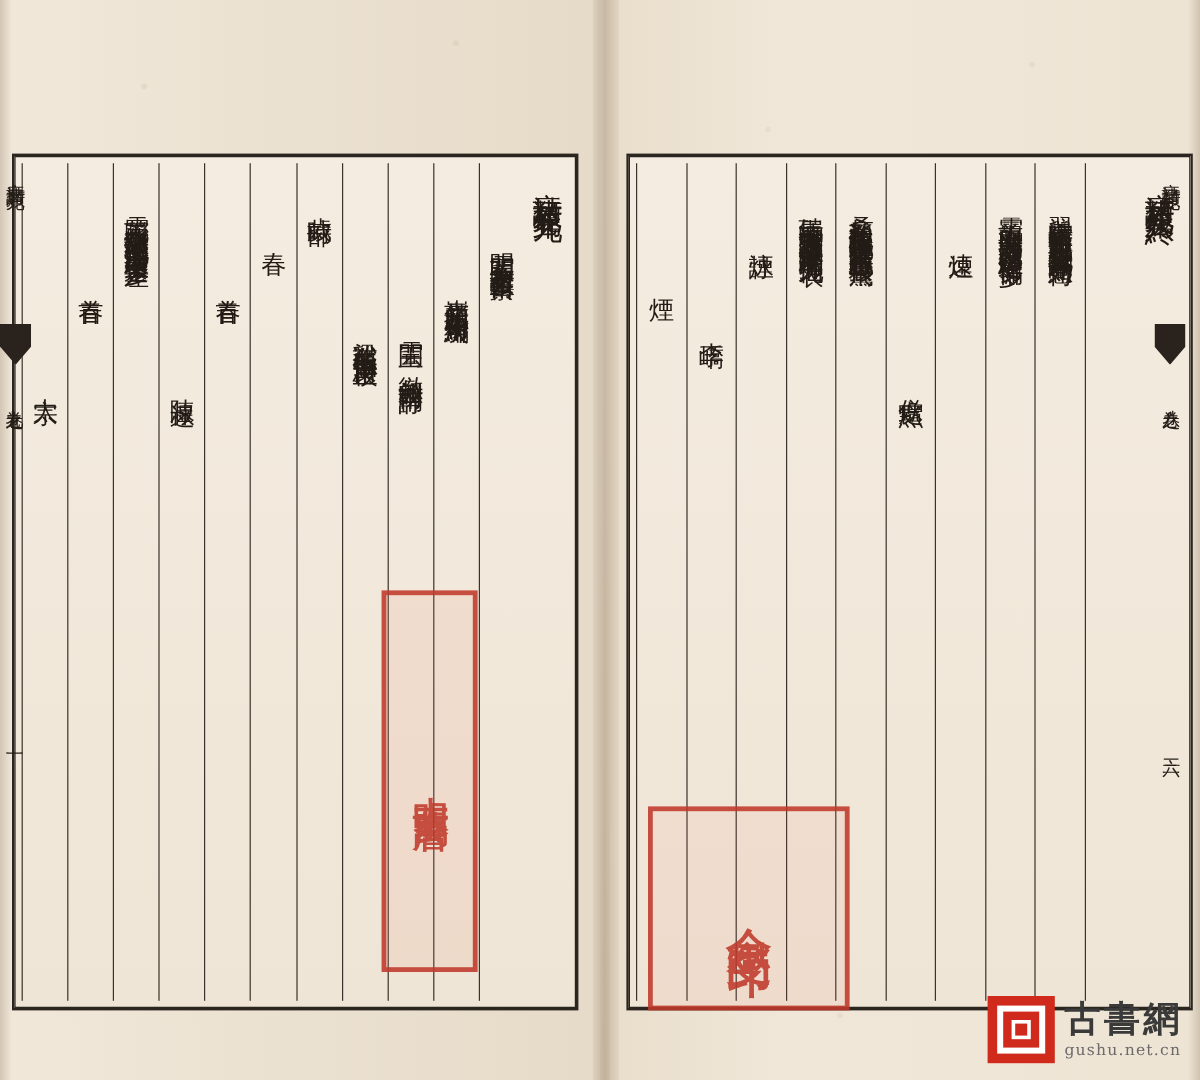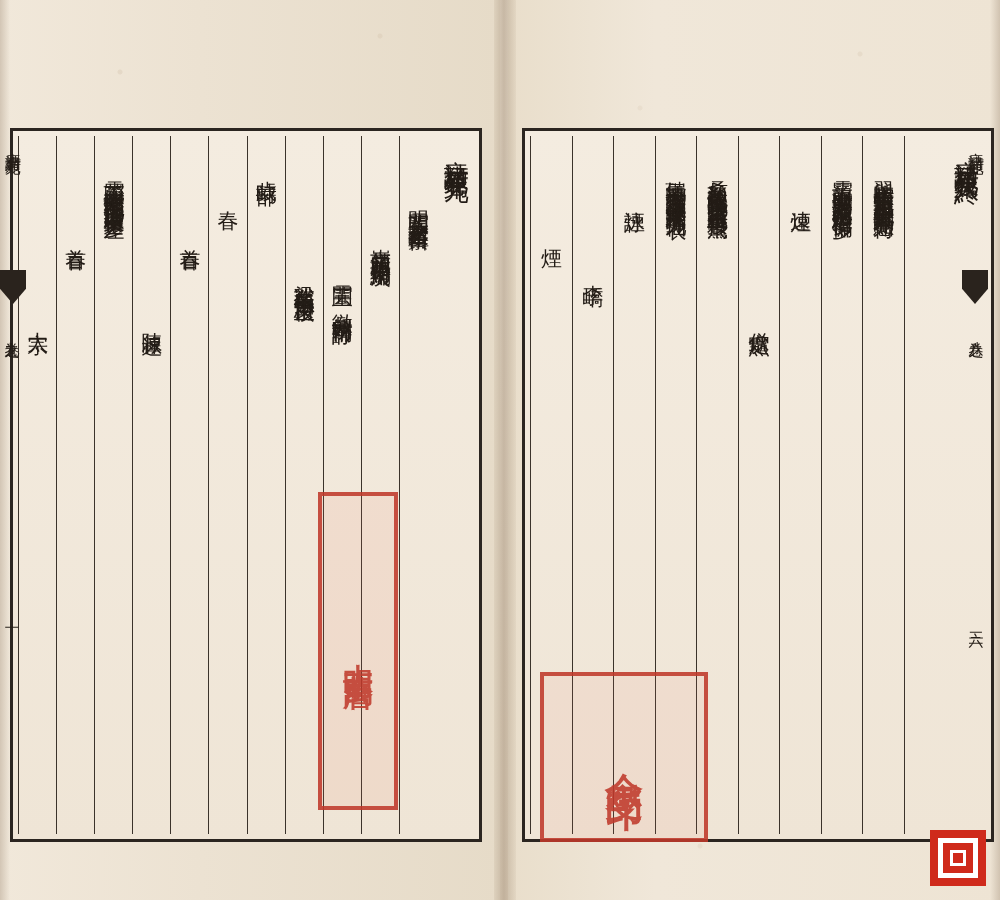--- a/index.html
+++ b/index.html
@@ -291,15 +291,19 @@
   <div class="fishtail" id="fish-left"></div>
   <div class="pagenum" id="pagenum-left">卷之九</div>
   <div class="pagenum" id="foliono-left">一</div>
 
   <div class="seal" id="seal-left">
     <div class="sealtext">大明萬曆</div>
   </div>
 
   <div id="logo">
     <div class="mark"></div>
+    <div class="wordmark">
+      <span class="cn">古書網</span>
+      <span class="en">gushu.net.cn</span>
+    </div>
   </div>
 
 </div>
 
 </body></html>

